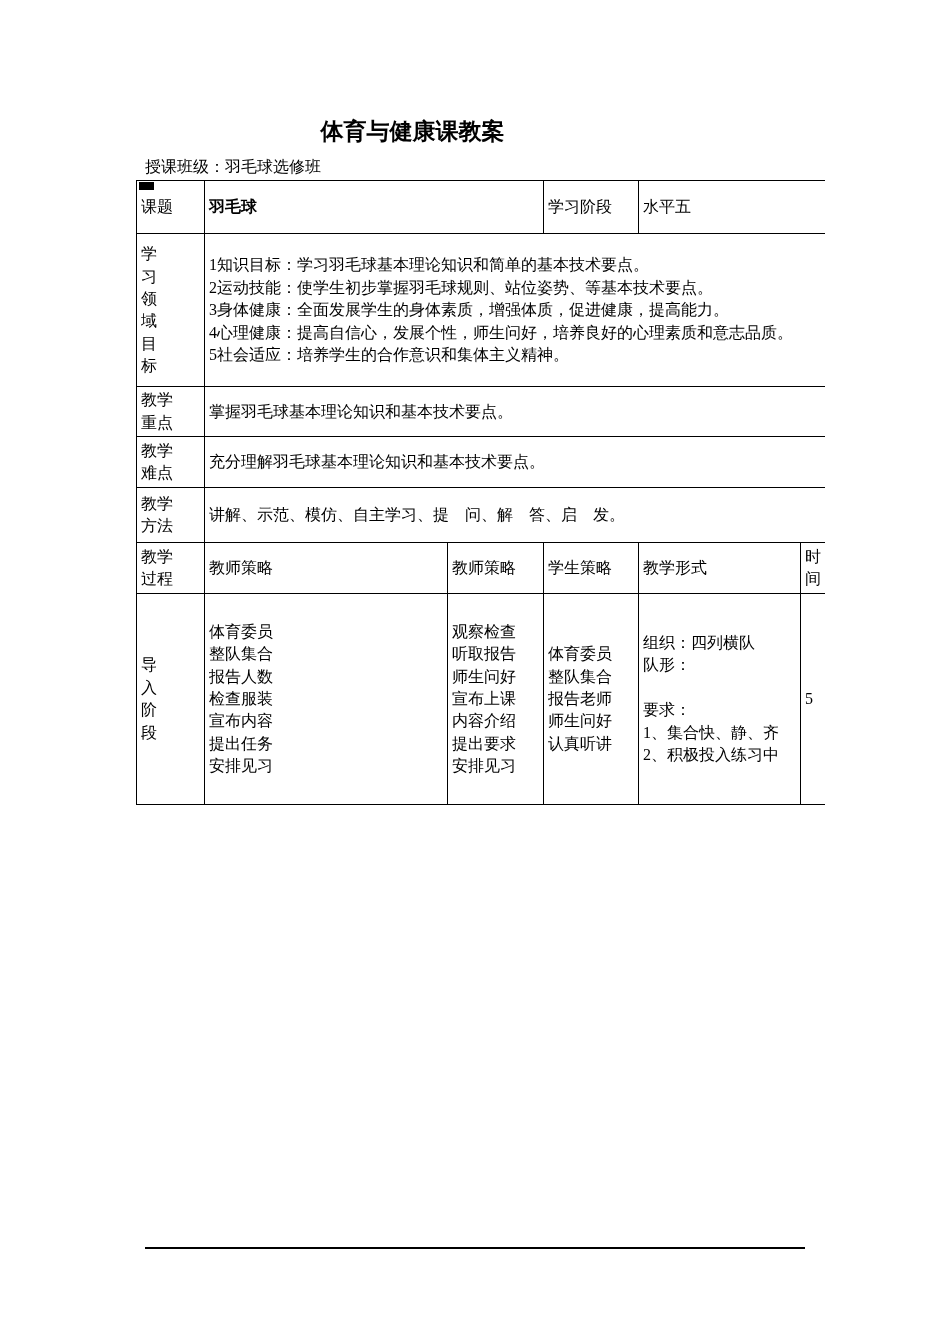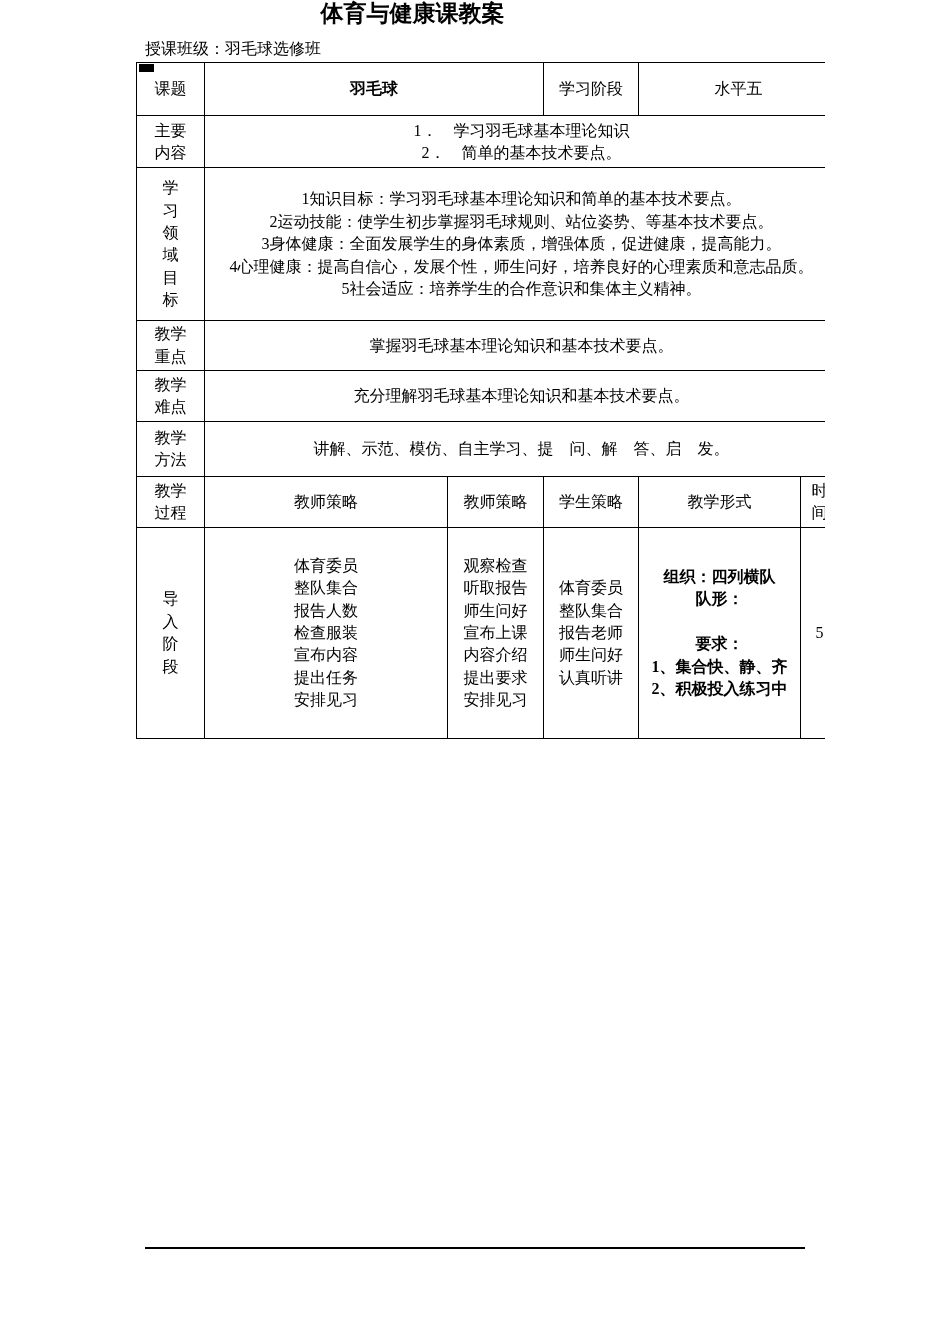--- a/index.html
+++ b/index.html
@@ -4,21 +4,21 @@
 <style>
   * { box-sizing: border-box; }
   html, body { margin: 0; padding: 0; }
   body {
     width: 950px; height: 1344px;
     background: #ffffff;
     color: #000;
     font-family: "Liberation Serif", "DejaVu Serif", serif;
     font-size: 16px;
   }
-  .page { position: relative; width: 825px; height: 1344px; overflow: hidden; }
+  .page { position: relative; width: 825px; height: 1344px; padding-top: 118px; overflow: hidden; }
 
   .doc-title {
     text-align: center;
     font-size: 23px;
     font-weight: bold;
     line-height: 1.2;
   }
   .class-line {
     margin: 11px 0 3px 145px;
     font-size: 16px;
@@ -30,21 +30,21 @@
     margin-left: 136px;
     width: 702px;
     table-layout: fixed;
   }
   td.cell {
     border: 1px solid #000;
     font-size: 16px;
     line-height: 1.4;
     padding: 2px 4px;
     vertical-align: middle;
-    text-align: center;
+    text-align: left;
     overflow: hidden;
   }
   .pre { white-space: pre-line; }
   .h-center { text-align: center; }
   .pad-l { padding-left: 10px; }
 
   .topic-label-cell {
     position: relative;
     vertical-align: bottom;
     text-align: center;
@@ -72,21 +72,21 @@
     line-height: 23px;
   }
 
   .proc-label-cell { text-align: center; line-height: 22px; }
   .time-header-cell { text-align: center; line-height: 22px; }
 
   .stage-label-cell { text-align: center; line-height: 26px; }
   .stage-content-cell { vertical-align: top; padding: 14px 4px 0 8px; line-height: 24px; }
   .stage-teacher-cell { vertical-align: top; padding: 6px 2px 0 6px; line-height: 24px; }
   .stage-student-cell { vertical-align: top; padding: 6px 2px 0 6px; line-height: 24px; }
-  .stage-form-cell    { vertical-align: top; padding: 6px 4px 0 8px; line-height: 24px; font-weight: bold; }
+  .stage-form-cell    { vertical-align: top; padding: 6px 4px 0 8px; line-height: 24px; }
   .stage-time-cell    { text-align: center; }
 
   .footer-line {
     position: absolute;
     left: 145px;
     top: 1247px;
     width: 660px;
     border-top: 2px solid #000;
   }
 </style>
@@ -118,26 +118,20 @@
         <span>羽毛球</span>
       </td>
       <td class="cell h-center">
         <span>学习阶段</span>
       </td>
       <td colspan="2" class="cell h-center">
         <span>水平五</span>
       </td>
     </tr>
 
-    <tr style="height:52px">
-      <td class="cell pad-l pre">主要
-内容</td>
-      <td colspan="5" class="cell pad-l pre">1．　学习羽毛球基本理论知识
-2．　简单的基本技术要点。</td>
-    </tr>
 
     <tr style="height:153px">
       <td class="cell goals-label-cell pre">学
 习
 领
 域
 目
 标</td>
       <td colspan="5" class="cell goals-cell pre">1知识目标：学习羽毛球基本理论知识和简单的基本技术要点。
 2运动技能：使学生初步掌握羽毛球规则、站位姿势、等基本技术要点。

